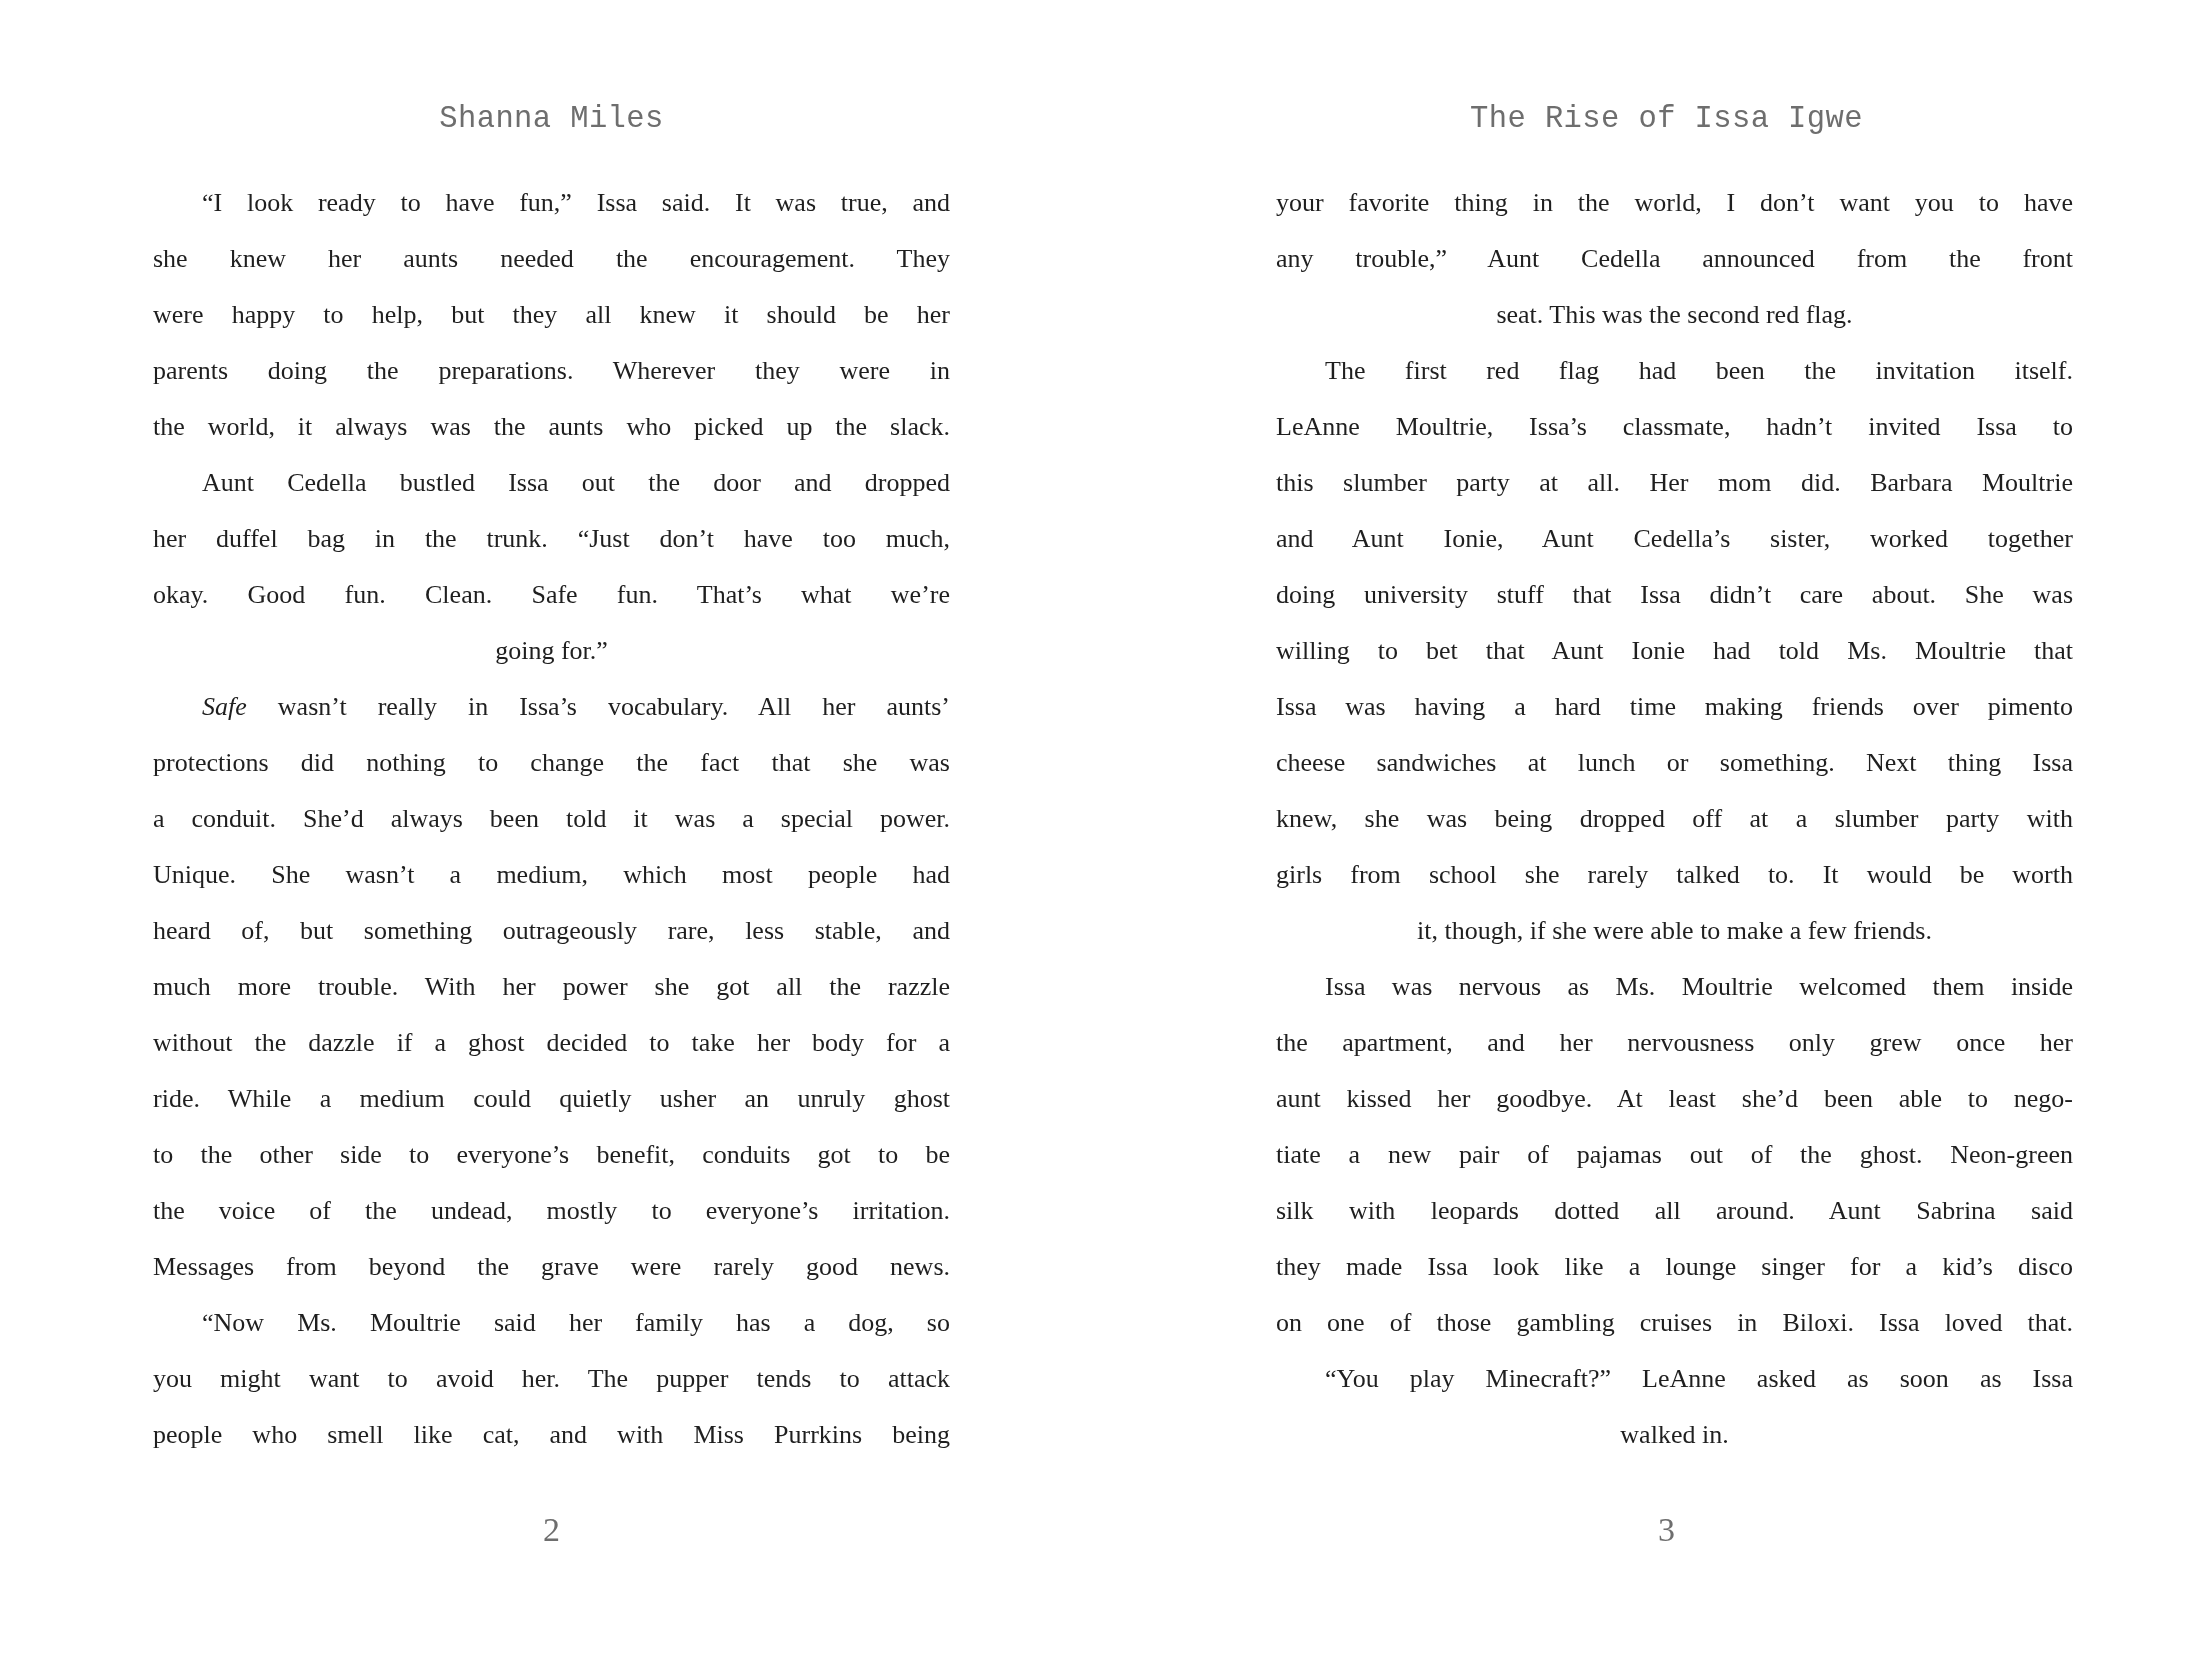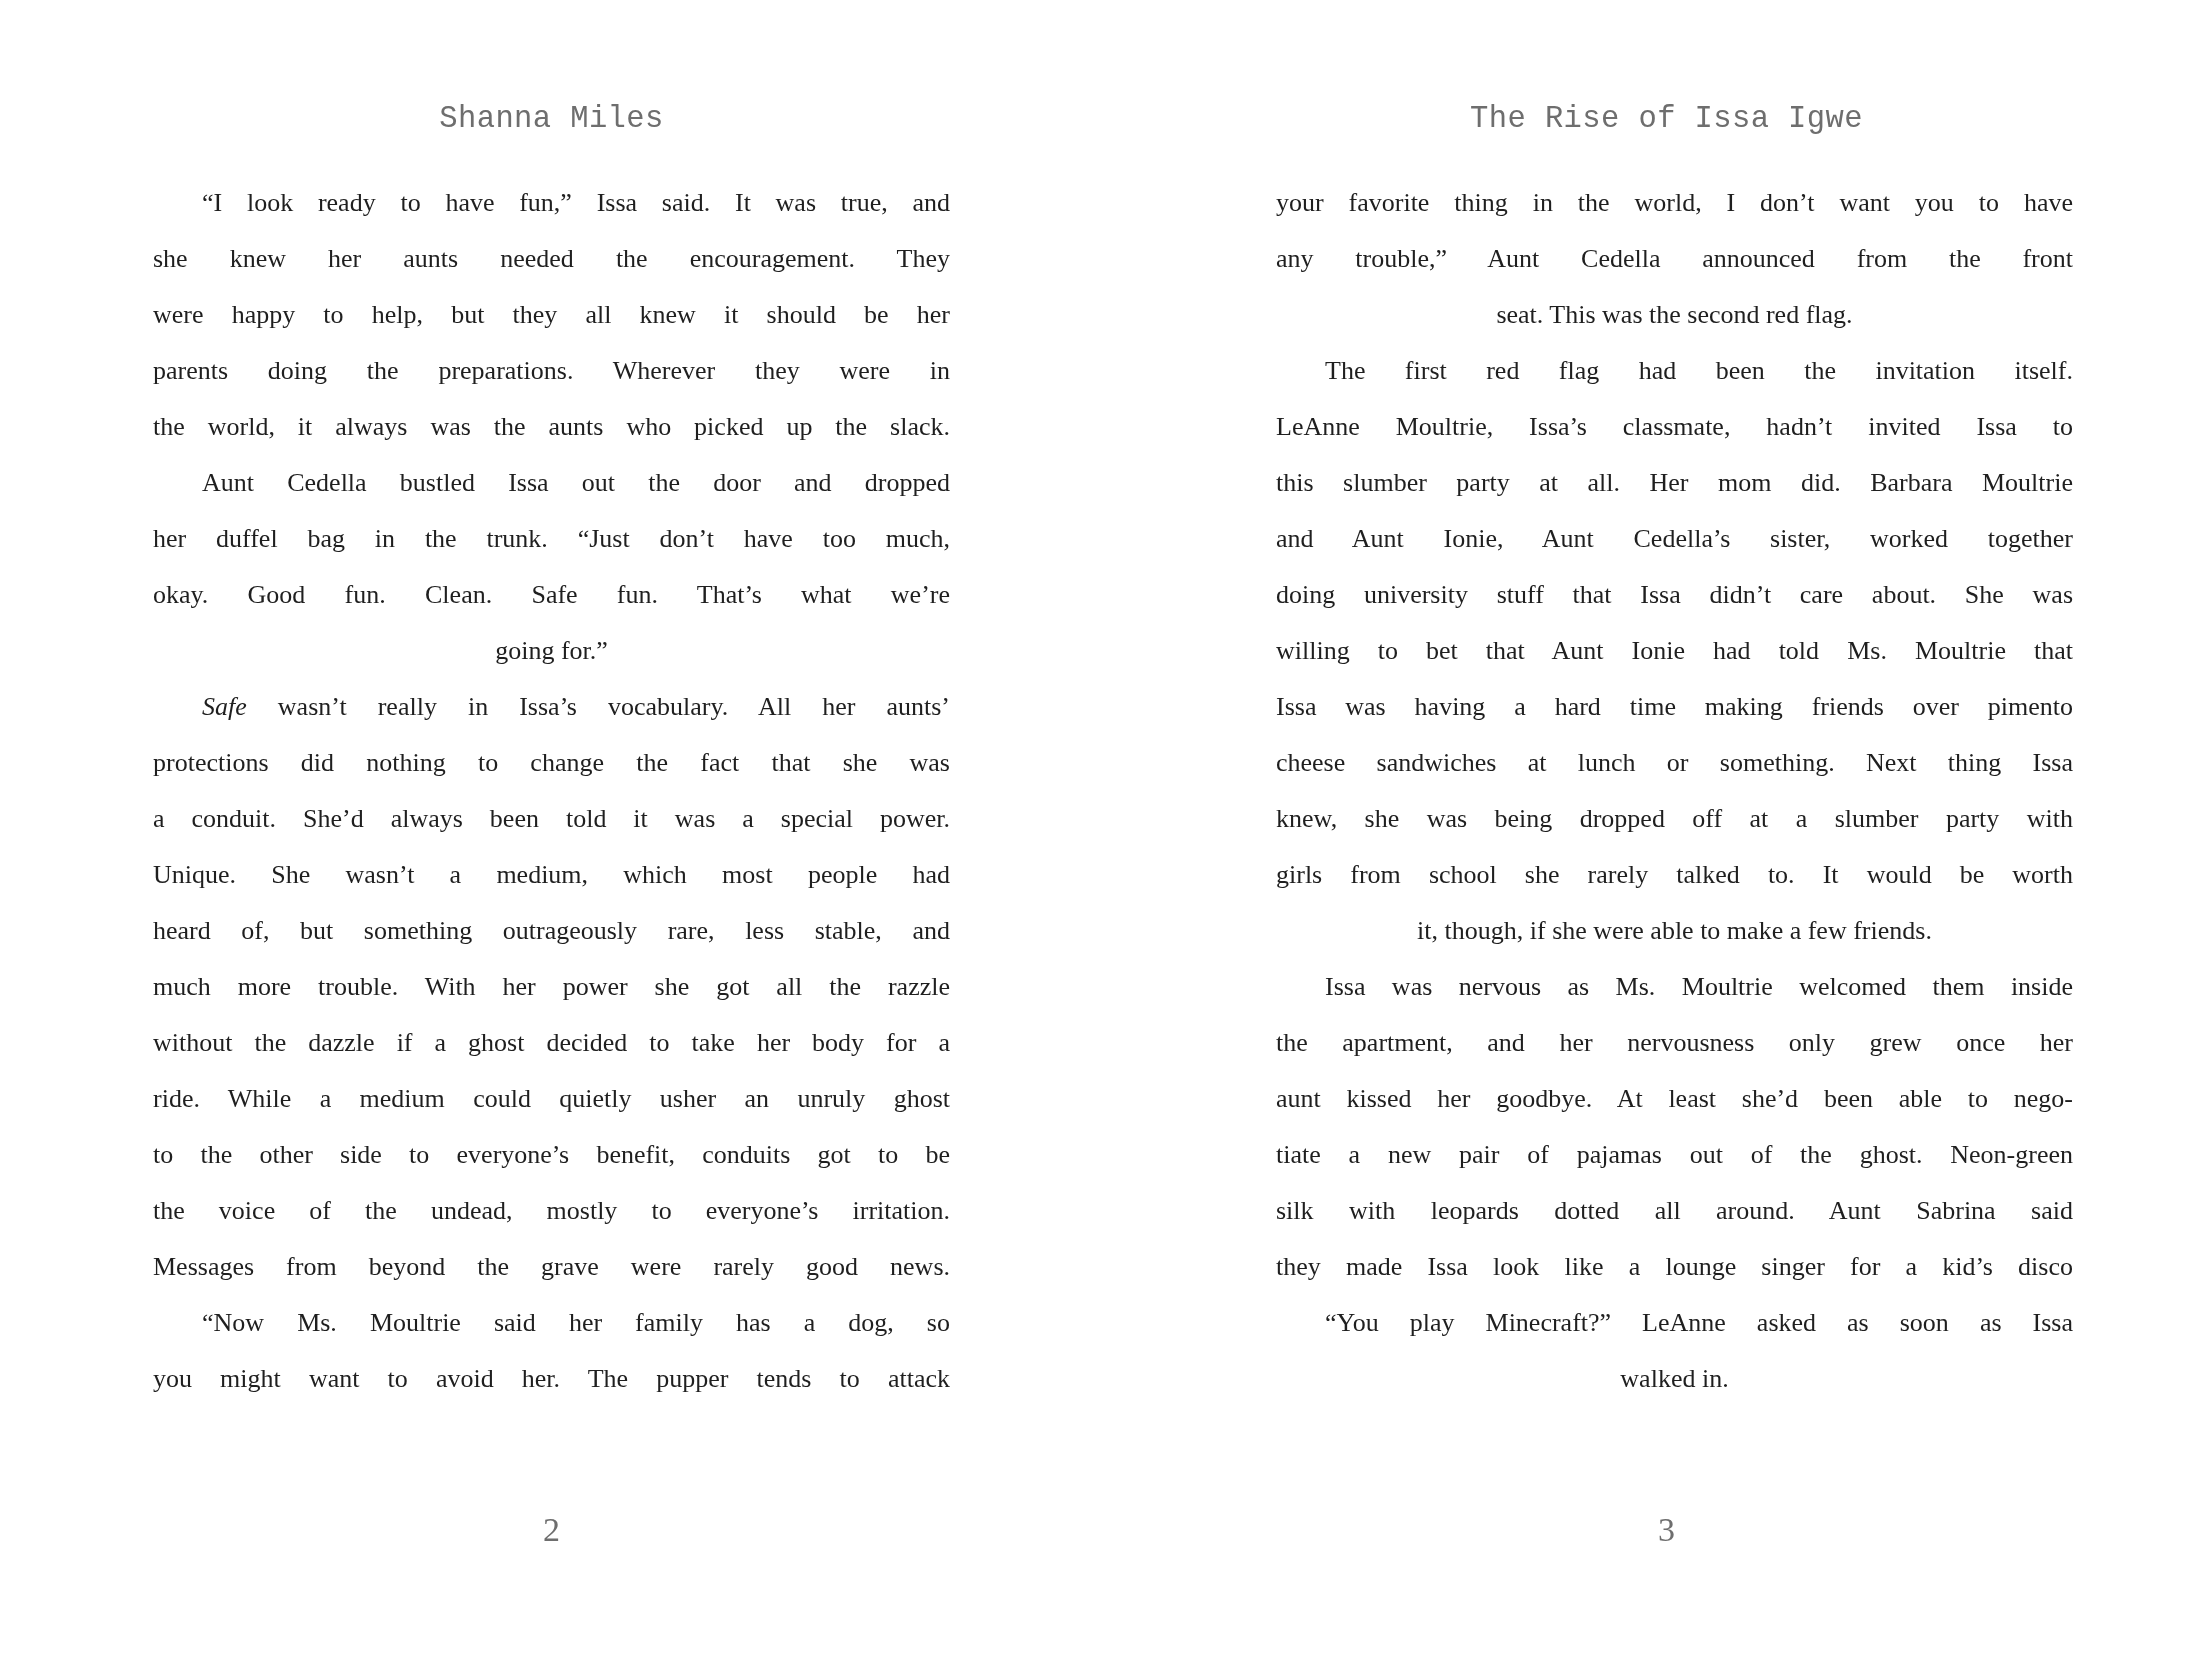--- a/index.html
+++ b/index.html
@@ -91,20 +91,21 @@
       <div class="line just">Unique. She wasn’t a medium, which most people had</div>
       <div class="line just">heard of, but something outrageously rare, less stable, and</div>
       <div class="line just">much more trouble. With her power she got all the razzle</div>
       <div class="line just">without the dazzle if a ghost decided to take her body for a</div>
       <div class="line just">ride. While a medium could quietly usher an unruly ghost</div>
       <div class="line just">to the other side to everyone’s benefit, conduits got to be</div>
       <div class="line just">the voice of the undead, mostly to everyone’s irritation.</div>
       <div class="line just">Messages from beyond the grave were rarely good news.</div>
       <div class="line just indent">“Now Ms. Moultrie said her family has a dog, so</div>
       <div class="line just">you might want to avoid her. The pupper tends to attack</div>
+      <div class="line just">people who smell like cat, and with Miss Purrkins being</div>
     </div>
 
   <div class="textcol c-right">
       <div class="line just">your favorite thing in the world, I don’t want you to have</div>
       <div class="line just">any trouble,” Aunt Cedella announced from the front</div>
       <div class="line">seat. This was the second red flag.</div>
       <div class="line just indent">The first red flag had been the invitation itself.</div>
       <div class="line just">LeAnne Moultrie, Issa’s classmate, hadn’t invited Issa to</div>
       <div class="line just">this slumber party at all. Her mom did. Barbara Moultrie</div>
       <div class="line just">and Aunt Ionie, Aunt Cedella’s sister, worked together</div>
@@ -114,20 +115,21 @@
       <div class="line just">cheese sandwiches at lunch or something. Next thing Issa</div>
       <div class="line just">knew, she was being dropped off at a slumber party with</div>
       <div class="line just">girls from school she rarely talked to. It would be worth</div>
       <div class="line">it, though, if she were able to make a few friends.</div>
       <div class="line just indent">Issa was nervous as Ms. Moultrie welcomed them inside</div>
       <div class="line just">the apartment, and her nervousness only grew once her</div>
       <div class="line just">aunt kissed her goodbye. At least she’d been able to nego-</div>
       <div class="line just">tiate a new pair of pajamas out of the ghost. Neon-green</div>
       <div class="line just">silk with leopards dotted all around. Aunt Sabrina said</div>
       <div class="line just">they made Issa look like a lounge singer for a kid’s disco</div>
+      <div class="line just">on one of those gambling cruises in Biloxi. Issa loved that.</div>
       <div class="line just indent">“You play Minecraft?” LeAnne asked as soon as Issa</div>
       <div class="line">walked in.</div>
     </div>
 
   <div class="pagenum p-left">2</div>
 
   <div class="pagenum p-right">3</div>
 
 </div>
 

